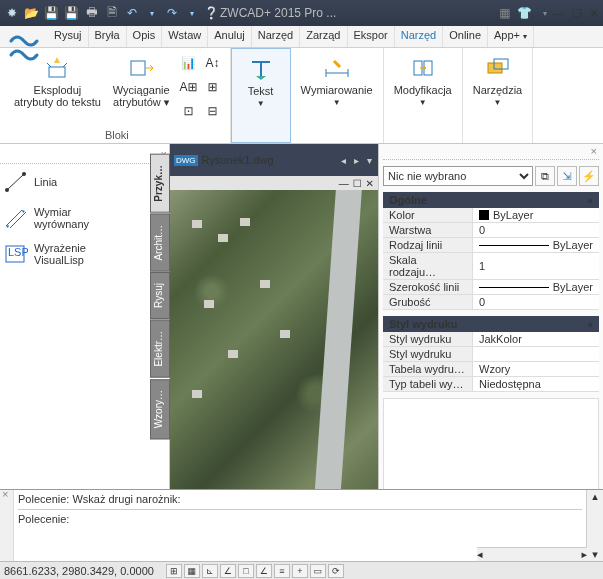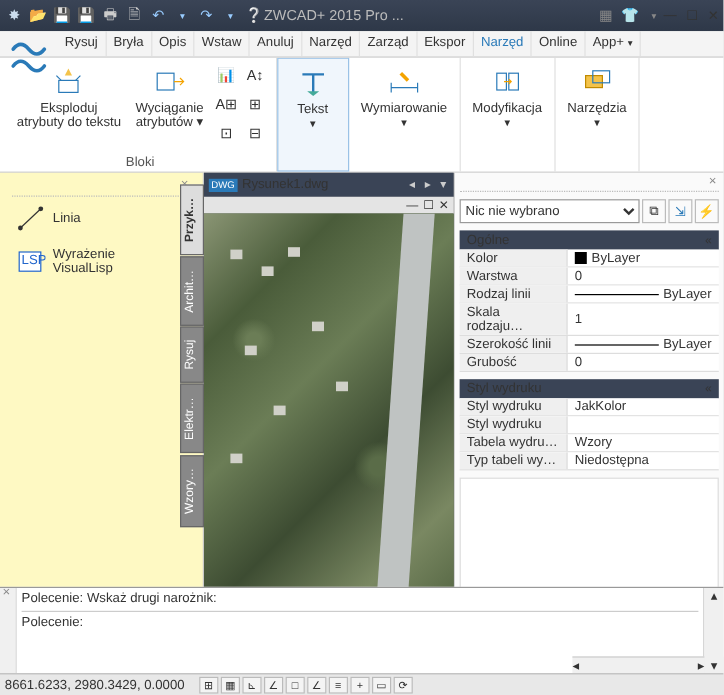--- a/index.html
+++ b/index.html
@@ -17,50 +17,50 @@
 .rpanel{border-right:1px solid #e0e0e0;display:flex;flex-direction:column;align-items:center;padding:4px 6px 0;min-width:60px}
 .rpanel.active{background:#f0f6fc;border:1px solid #9ac2e6}
 .rpanel .ricons{display:flex;gap:4px;flex:1;align-items:flex-start}
 .rpanel .rlabel{font-size:11px;padding:2px 0;color:#555}
 .bigbtn{display:flex;flex-direction:column;align-items:center;gap:2px;padding:2px 4px;cursor:pointer}
 .bigbtn .ico{width:32px;height:28px;display:flex;align-items:center;justify-content:center;font-size:20px}
 .bigbtn .lbl{text-align:center;font-size:11px;line-height:12px}
 .smallgrid{display:grid;grid-template-columns:repeat(2,22px);gap:2px}
 .smallgrid .sico{width:22px;height:22px;border:1px solid transparent;display:flex;align-items:center;justify-content:center;font-size:12px}
 .body-area{position:absolute;top:144px;left:0;right:0;bottom:32px;display:flex}
-.left-palette{width:170px;background:#fef9c3;border-right:1px solid #c8c8c8;padding:6px 10px;position:relative}
+.left-palette{width:170px;background:#ffffff;border-right:1px solid #c8c8c8;padding:6px 0;position:relative}
 .left-palette .hdr{height:14px;border-bottom:1px dotted #bbb;position:relative}
 .left-palette .hdr .x{position:absolute;right:2px;top:-2px;font-size:11px;color:#888}
 .lp-item{display:flex;align-items:center;gap:6px;padding:6px 4px;cursor:pointer}
 .lp-ico{width:24px;height:24px;display:flex;align-items:center;justify-content:flex-end;font-size:14px}
 .vtabs{position:absolute;right:-1px;top:10px;width:20px;display:flex;flex-direction:column}
 .vtab{writing-mode:vertical-rl;transform:rotate(180deg);background:#888;color:#fff;padding:10px 2px;font-size:10px;border:1px solid #666;margin-bottom:1px;text-align:center}
 .vtab.active{background:#ddd;color:#333;font-weight:bold}
 .doc-area{flex:1;display:flex;flex-direction:column;position:relative;background:#7a7a7a}
-.doc-title{height:20px;background:#3a4456;color:#eee;display:flex;align-items:center;padding:0 4px;gap:4px;font-size:11px}
+.doc-title{height:32px;background:#3a4456;color:#eee;display:flex;align-items:center;padding:0 4px;gap:4px;font-size:11px}
 .doc-title .spacer{flex:1}
 .doc-title .dctl{font-size:10px;color:#ccc;padding:0 2px}
 .viewport{flex:1;position:relative;background:#4a5c3a;background-image:
 radial-gradient(circle at 20% 30%,#6b7d56 2%,transparent 6%),
 radial-gradient(circle at 70% 60%,#5a6c48 3%,transparent 8%),
 linear-gradient(135deg,#8a9574 0%,#4a5c3a 20%,#6b7d56 40%,#3d4c32 60%,#7a8862 80%,#4a5c3a 100%);overflow:hidden}
 .viewport .road{position:absolute;right:28px;top:0;bottom:0;width:26px;background:#bfc3c2;transform:skewX(-4deg)}
 .viewport .bldg{position:absolute;width:10px;height:8px;background:#d0d0c8}
 .viewport .ucs{position:absolute;left:6px;bottom:6px;width:30px;height:30px}
 .doc-bot{height:18px;background:#e8e8e8;display:flex;align-items:center;font-size:10px;border-top:1px solid #999}
 .doc-bot .dbbtn{padding:0 3px;color:#666}
 .doc-bot .tab{background:#a0a0a0;color:#fff;padding:1px 6px;border:1px solid #777;font-weight:bold}
 .doc-bot .tab.inactive{background:#d4d4d4;color:#555;font-weight:normal}
 .props{width:225px;background:#fafafa;border-left:1px solid #c8c8c8;display:flex;flex-direction:column;padding:4px}
 .props .hdr{height:12px;position:relative;border-bottom:1px dotted #bbb}
 .props .hdr .x{position:absolute;right:2px;top:-3px;font-size:11px;color:#888}
 .selrow{display:flex;gap:2px;margin-top:6px;align-items:center}
 .selrow select{flex:1;height:20px;border:1px solid #999;font-size:11px;background:#fff}
 .selrow .pbtn{width:20px;height:20px;border:1px solid #bbb;display:flex;align-items:center;justify-content:center;font-size:11px}
-.pgroup-hdr{background:#3a4456;color:#fff;padding:2px 6px;margin-top:6px;font-weight:normal;display:flex;justify-content:space-between;align-items:center}
+.pgroup-hdr{background:#3a4456;color:#fff;padding:2px 6px;margin-top:6px;font-weight:bold;display:flex;justify-content:space-between;align-items:center}
 .pgroup-hdr .chev{font-size:10px}
 .prop-row{display:flex;border-bottom:1px solid #ddd;background:#fff}
 .prop-row .pk{width:90px;padding:1px 6px;border-right:1px solid #ddd;background:#efefef}
 .prop-row .pv{flex:1;padding:1px 6px;display:flex;align-items:center;gap:4px}
 .sw{width:10px;height:10px;background:#000;display:inline-block}
 .line-sample{flex:1;height:1px;background:#000}
 .cmd-area{position:absolute;left:0;right:0;bottom:18px;height:72px;background:#fff;border-top:1px solid #999;font-family:Consolas,monospace;font-size:12px;display:flex}
 .cmd-gutter{width:14px;background:#f0f0f0;border-right:1px solid #ddd}
 .cmd-lines{flex:1;padding:2px 4px;border-right:1px solid #ccc}
 .cmd-lines div{line-height:15px}
@@ -222,20 +222,31 @@
             <line x1="3" y1="20" x2="20" y2="4" stroke="#333"></line>
             <circle cx="3" cy="20" r="2" fill="#333"></circle>
             <circle cx="20" cy="4" r="2" fill="#333"></circle>
           </svg>
         </div>
       <span>Linia</span>
     </div>
     <div class="lp-item">
       <div class="lp-ico">
           <svg width="24" height="24">
+            <line x1="2" y1="20" x2="18" y2="4" stroke="#26c"></line>
+            <line x1="6" y1="22" x2="22" y2="6" stroke="#26c"></line>
+            <path d="M2 20l3-1-1 3z M18 4l1 3 2-2z" fill="#26c"></path>
+          </svg>
+        </div>
+      <span style="white-space:pre">Wymiar
+wyrównany</span>
+    </div>
+    <div class="lp-item">
+      <div class="lp-ico">
+          <svg width="24" height="24">
             <rect x="2" y="4" width="18" height="16" fill="#fff" stroke="#26c"></rect>
             <text x="4" y="14" font-size="8" fill="#26c">LSP</text>
           </svg>
         </div>
       <span style="white-space:pre">Wyrażenie
 VisualLisp</span>
     </div>
     <div class="vtabs">
       <div class="vtab active">Przyk…</div>
       <div class="vtab">Archit…</div>

